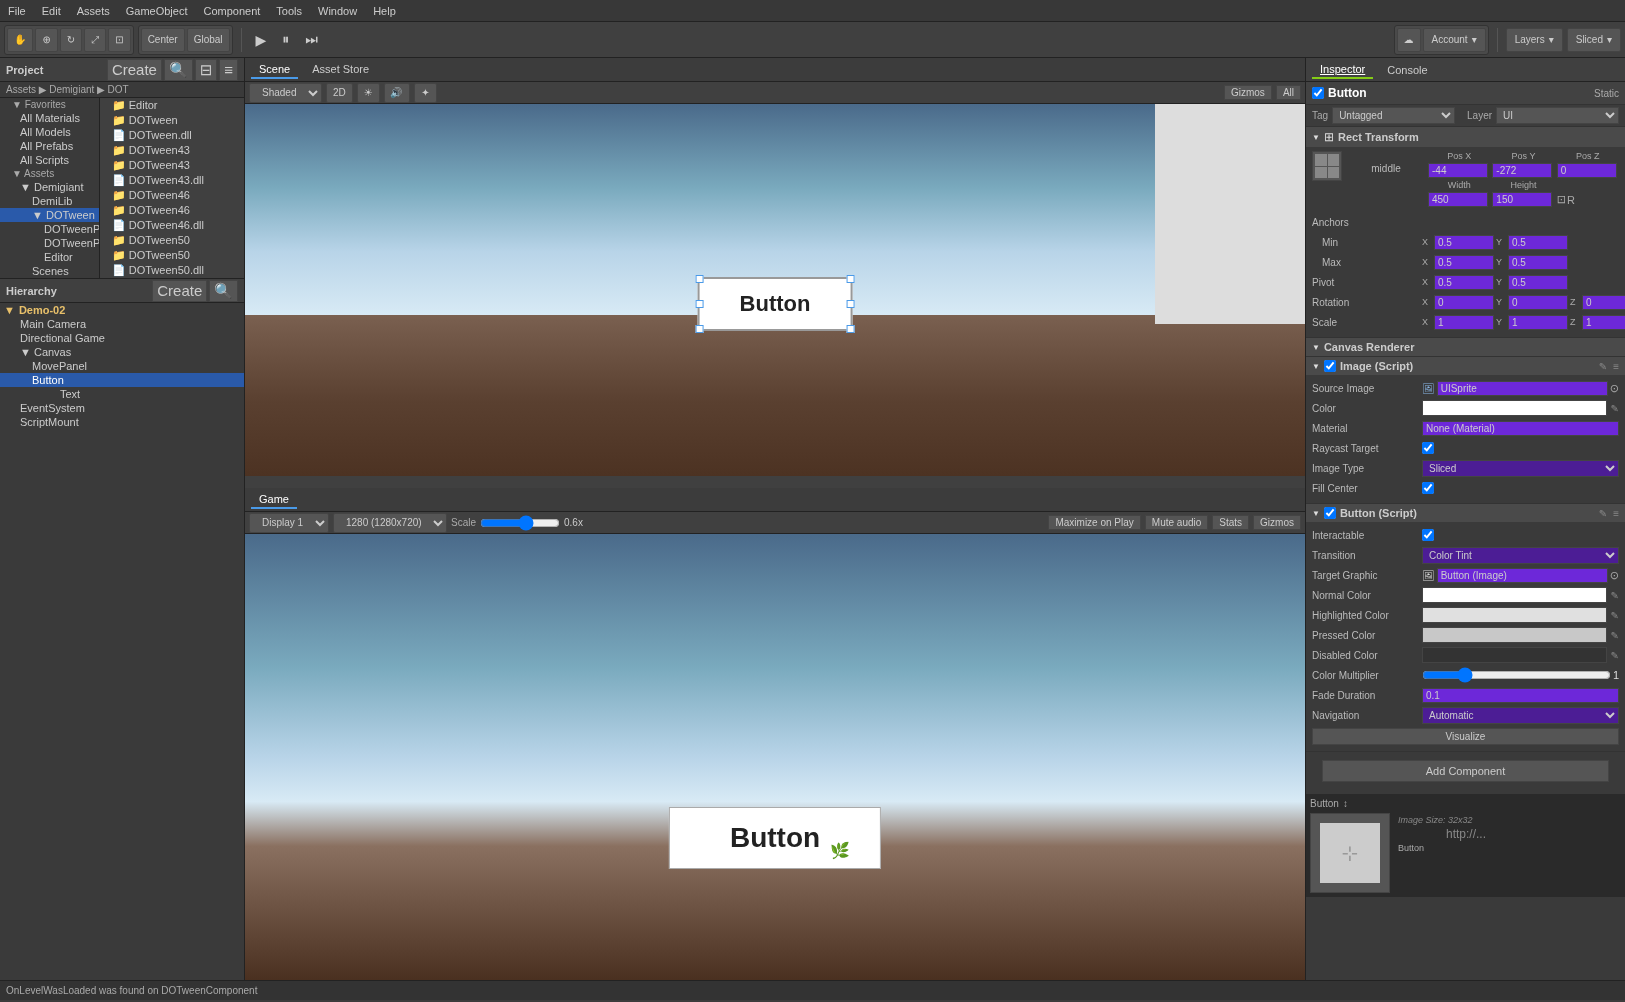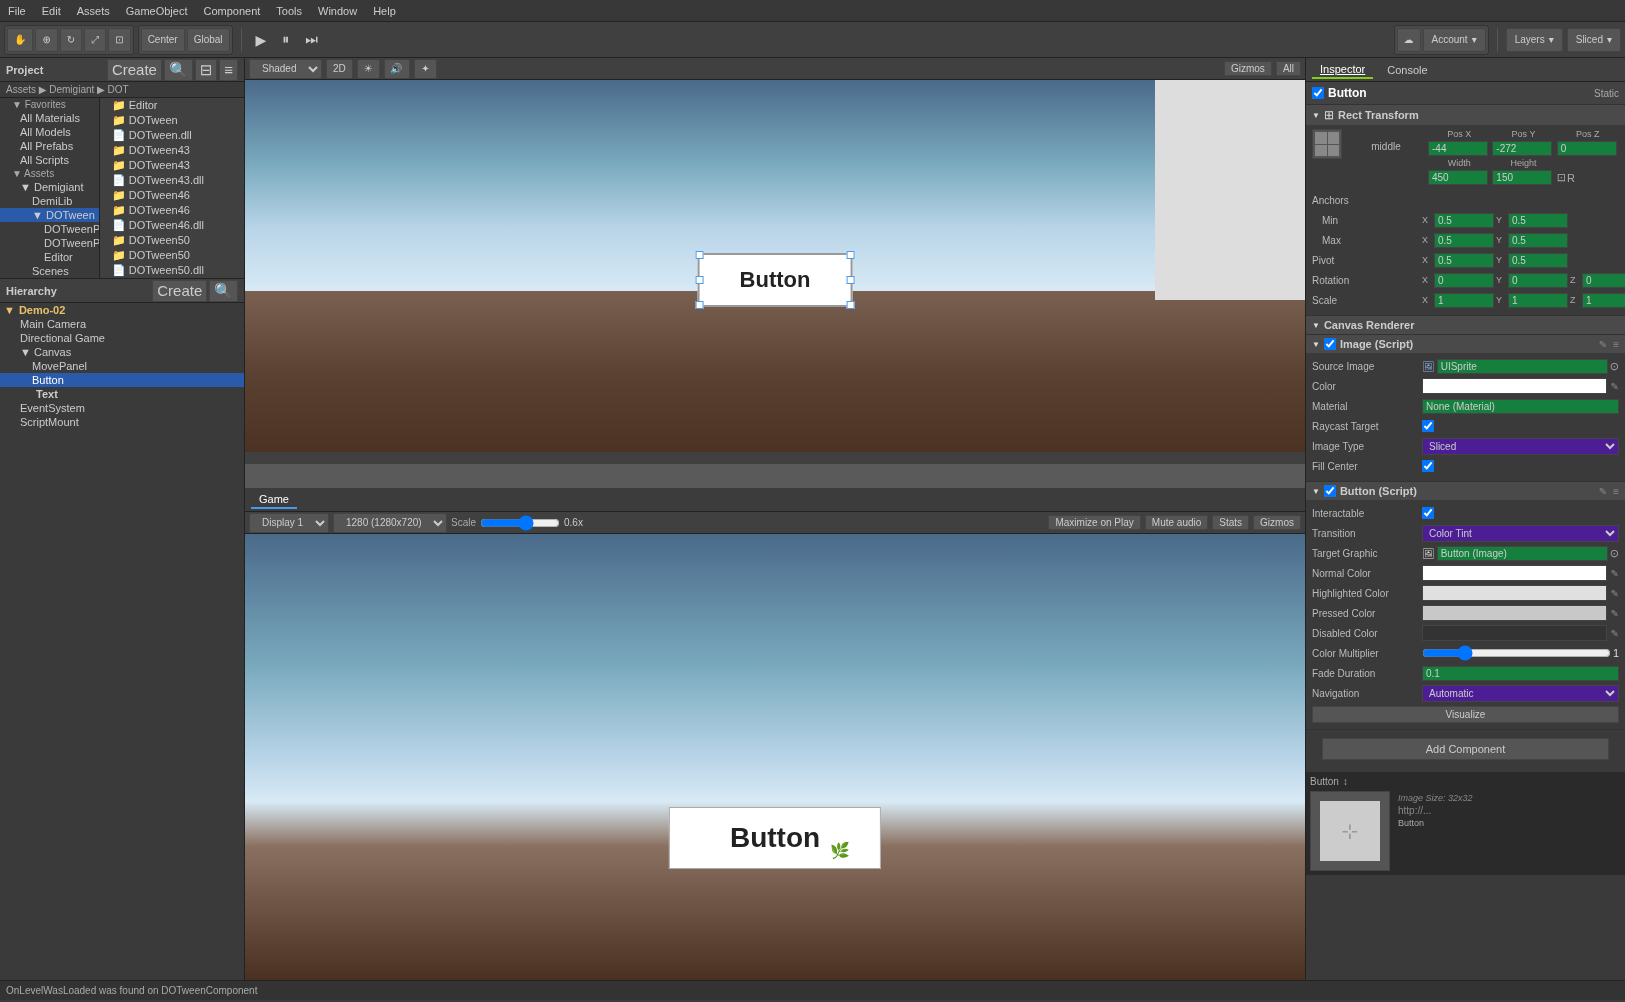--- a/index.html
+++ b/index.html
@@ -36,21 +36,21 @@
     .tree-item.indent2 { padding-left: 32px; }
     .tree-item.indent3 { padding-left: 44px; }
     .breadcrumb-bar { background: #3a3a3a; padding: 2px 6px; font-size: 10px; color: #aaa; border-bottom: 1px solid #222; display: flex; align-items: center; gap: 2px; }
 
     
     #hierarchy-panel { flex: 1; }
     .hierarchy-item { padding: 1px 4px 1px 12px; cursor: pointer; color: #ccc; font-size: 11px; display: flex; align-items: center; gap: 4px; white-space: nowrap; }
     .hierarchy-item.selected { background: #2a5aaa; color: white; }
     .hierarchy-item.indent1 { padding-left: 20px; }
     .hierarchy-item.indent2 { padding-left: 32px; }
-    .hierarchy-item.indent3 { padding-left: 36px; font-weight: bold; }
+    .hierarchy-item.indent3 { padding-left: 60px; }
 
     
     #center-panel { flex: 1; display: flex; flex-direction: column; }
 
     
     #scene-view { flex: 0 0 430px; background: #5a5a5a; position: relative; }
     .view-header { background: #3c3c3c; height: 24px; display: flex; align-items: center; padding: 0 6px; border-bottom: 1px solid #222; gap: 6px; }
     .view-tab { font-size: 11px; color: #ccc; padding: 2px 8px; cursor: pointer; border-bottom: 2px solid transparent; }
     .view-tab.active { border-bottom-color: #4a9ae8; color: white; }
     .scene-toolbar { background: #404040; height: 22px; display: flex; align-items: center; padding: 0 4px; gap: 4px; border-bottom: 1px solid #222; }
@@ -94,21 +94,21 @@
 
     .component-section { border-bottom: 1px solid #333; }
     .component-header { background: #4a4a4a; padding: 3px 6px; display: flex; align-items: center; gap: 4px; cursor: pointer; }
     .component-header .arrow { font-size: 8px; }
     .component-title { font-size: 11px; font-weight: bold; color: #ccc; }
     .component-body { padding: 4px 6px; }
 
     .field-row { display: flex; align-items: center; margin-bottom: 2px; min-height: 18px; }
     .field-label { width: 110px; font-size: 10px; color: #bbb; flex-shrink: 0; }
     .field-value { flex: 1; display: flex; gap: 2px; align-items: center; }
-    .field-input { background: #15803d; border: 1px solid #444; color: #ccc; font-size: 10px; padding: 1px 3px; width: 60px; }
+    .field-input { background: #6d28d9; border: 1px solid #444; color: #ccc; font-size: 10px; padding: 1px 3px; width: 60px; }
     .field-input.full { flex: 1; }
     .field-select { background: #4c1d95; border: 1px solid #444; color: #ccc; font-size: 10px; padding: 1px 2px; flex: 1; }
     .field-checkbox { width: 12px; height: 12px; }
     .color-box { width: 100%; height: 16px; border: 1px solid #444; flex: 1; }
     .color-box.white { background: white; }
     .color-box.light { background: #e0e0e0; }
     .color-box.dark { background: #333; }
     .xyz-label { font-size: 9px; color: #aaa; width: 10px; }
 
     .transform-grid { display: grid; grid-template-columns: 80px 1fr 1fr 1fr; gap: 2px; margin-bottom: 2px; font-size: 10px; }
@@ -124,21 +124,21 @@
     .onclick-footer { display: flex; justify-content: flex-end; padding: 2px; }
     .small-icon-btn { background: #555; border: 1px solid #444; color: #ccc; font-size: 12px; padding: 1px 6px; cursor: pointer; }
 
     
     .preview-section { background: #2a2a2a; padding: 4px; margin-top: 4px; }
     .preview-label { font-size: 10px; color: #aaa; margin-bottom: 4px; display: flex; align-items: center; gap: 4px; }
     .preview-box { background: #555; width: 80px; height: 80px; display: flex; align-items: center; justify-content: center; border: 1px solid #444; }
     .preview-inner { background: #ccc; width: 60px; height: 60px; display: flex; align-items: center; justify-content: center; font-size: 9px; color: #555; position: relative; }
     .preview-cross { color: #999; font-size: 20px; }
     .preview-info { font-size: 9px; color: #888; margin-top: 2px; font-style: italic; }
-    .preview-url { font-size: 10px; color: #888; margin-top: 2px; word-break: break-all; }
+    .preview-url { font-size: 12px; color: #888; margin-top: 2px; word-break: break-all; margin-left: 48px; }
 
     .icon-btn { background: none; border: none; color: #aaa; cursor: pointer; font-size: 11px; }
     .anchor-icon { width: 30px; height: 30px; background: #555; border: 1px solid #444; display: grid; grid-template-columns: 1fr 1fr; gap: 1px; padding: 2px; }
     .anchor-icon div { background: #888; }
 
     .gizmos-btn { background: #555; border: 1px solid #444; color: #ccc; font-size: 10px; padding: 1px 6px; cursor: pointer; }
 
     .scene-bottom-scroll { position: absolute; bottom: 0; left: 0; right: 0; height: 12px; background: #404040; }
 
     .edit-icon { color: #888; font-size: 10px; cursor: pointer; margin-left: 2px; }
@@ -255,20 +255,24 @@
       <div class="hierarchy-item indent3">Text</div>
       <div class="hierarchy-item indent1">EventSystem</div>
       <div class="hierarchy-item indent1">ScriptMount</div>
     </div>
 
   </div>
 
   <div id="center-panel">
 
     <div id="scene-view" style="position:relative; height:430px;">
+      <div class="view-header">
+        <span class="view-tab active">Scene</span>
+        <span class="view-tab">Asset Store</span>
+      </div>
       <div class="scene-toolbar">
         <select class="dropdown-btn" style="height:20px; font-size:10px; background:#555; border:1px solid #444; color:#ccc;">
           <option>Shaded</option>
         </select>
         <button class="toolbar-btn" style="height:20px;">2D</button>
         <button class="toolbar-btn" style="height:20px;">☀</button>
         <button class="toolbar-btn" style="height:20px;">🔊</button>
         <button class="toolbar-btn" style="height:20px;">✦</button>
         <div style="flex:1;"></div>
         <button class="gizmos-btn">Gizmos</button>
@@ -330,20 +334,30 @@
     <div class="inspector-header">
       <span class="inspector-tab active">Inspector</span>
       <span class="inspector-tab">Console</span>
     </div>
 
     <div class="inspector-obj-header">
       <input type="checkbox" checked="" class="obj-checkbox" style="">
       <span class="obj-name">Button</span>
       <div style="flex:1;"></div>
       <span style="font-size:10px; color:#aaa;">Static</span>
+    </div>
+    <div class="obj-tag-row">
+      <span style="color:#aaa;">Tag</span>
+      <select class="field-select" style="width:80px;">
+        <option>Untagged</option>
+      </select>
+      <span style="color:#aaa; margin-left:8px;">Layer</span>
+      <select class="field-select" style="width:40px;">
+        <option>UI</option>
+      </select>
     </div>
 
     <div class="component-section">
       <div class="component-header">
         <span class="arrow">▼</span>
         <span style="font-size:12px;">⊞</span>
         <span class="component-title">Rect Transform</span>
       </div>
       <div class="component-body">
         <div style="display:flex; gap:4px; margin-bottom:4px;">

